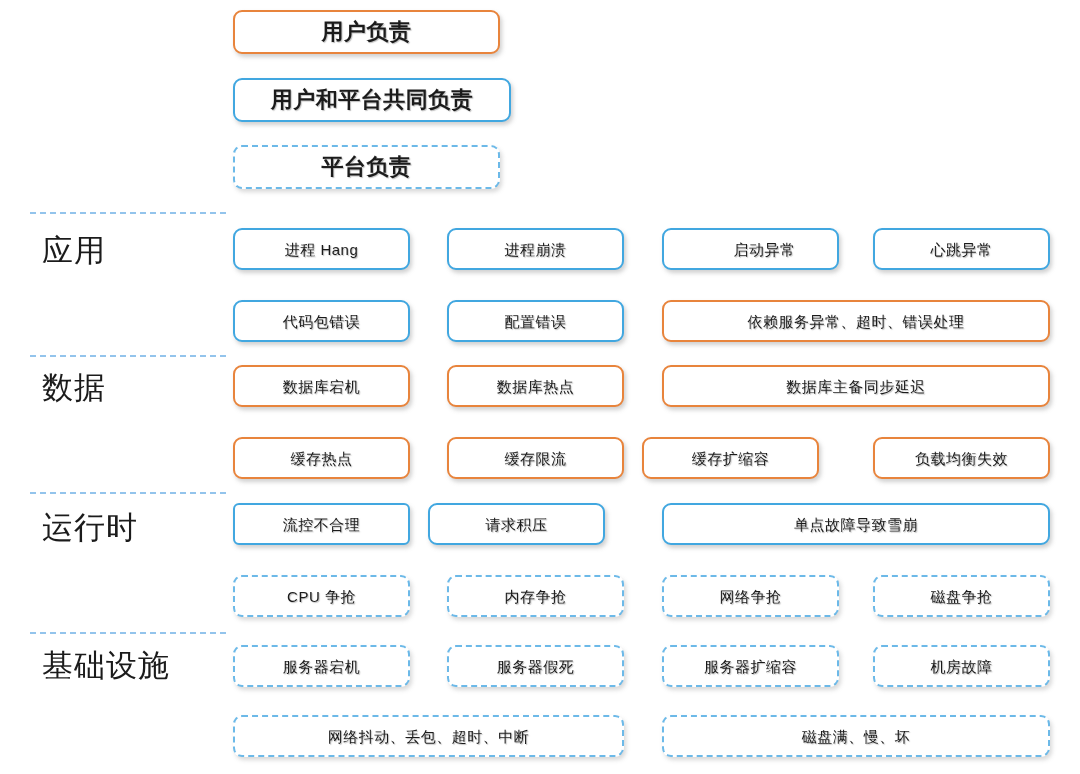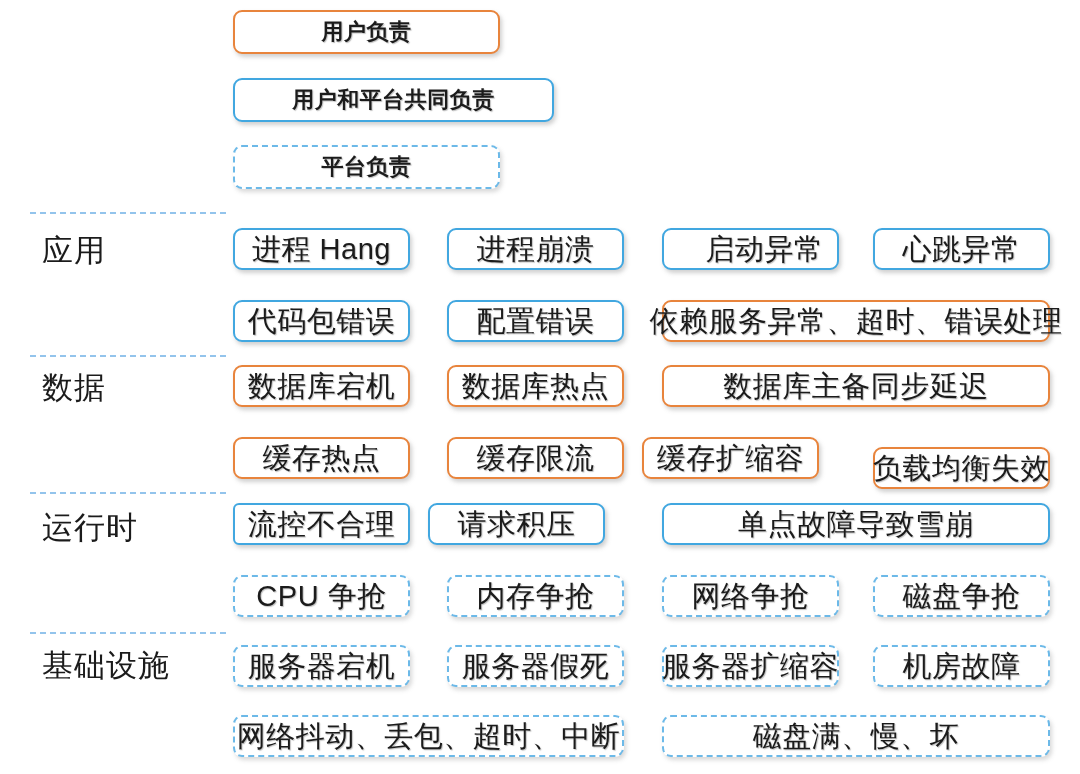--- a/index.html
+++ b/index.html
@@ -24,21 +24,21 @@
 
   
   .box {
     position: absolute;
     box-sizing: border-box;
     display: flex;
     align-items: center;
     justify-content: center;
     border-radius: 9px;
     background: #ffffff;
-    font-size: 29px;
+    font-size: 15px;
     line-height: 1;
     letter-spacing: 0.5px;
     color: #1b1b1b;
     text-shadow: 1px 1px 1px rgba(140,140,140,0.55);
     box-shadow: 2px 3px 4px rgba(120,120,120,0.35);
     white-space: nowrap;
   }
   .box.solid-blue   { border: 2px solid #41a7e0; }
   .box.solid-orange { border: 2px solid #e8843c; }
   .box.dashed-blue  { border: 2px dashed #6cb9e8; box-shadow: 2px 3px 4px rgba(120,120,120,0.28); }
@@ -70,21 +70,21 @@
     border-top: 2px dashed #93c4ec;
   }
 </style>
 </head>
 <body>
 
 <div id="stage">
 
   <div id="legend-layer">
       <div class="box legend-box solid-orange" style="left: 233px; top: 10px; width: 267px; height: 44px;">用户负责</div>
-      <div class="box legend-box solid-blue" style="left: 233px; top: 78px; width: 321px; height: 44px;">用户和平台共同负责</div>
+      <div class="box legend-box solid-blue" style="left: 233px; top: 78px; width: 278px; height: 44px;">用户和平台共同负责</div>
       <div class="box legend-box dashed-blue" style="left: 233px; top: 145px; width: 267px; height: 44px;">平台负责</div>
     </div>
 
   <div id="separator-layer">
       <div class="separator" style="top: 212px;"></div>
       <div class="separator" style="top: 355px;"></div>
       <div class="separator" style="top: 492px;"></div>
       <div class="separator" style="top: 632px;"></div>
     </div>
 
@@ -102,21 +102,21 @@
       <div class="box solid-blue" style="left: 873px; top: 228px; width: 177px; height: 42px;">心跳异常</div>
       <div class="box solid-blue" style="left: 233px; top: 300px; width: 177px; height: 42px;">代码包错误</div>
       <div class="box solid-blue" style="left: 447px; top: 300px; width: 177px; height: 42px;">配置错误</div>
       <div class="box solid-orange" style="left: 662px; top: 300px; width: 388px; height: 42px;">依赖服务异常、超时、错误处理</div>
       <div class="box solid-orange" style="left: 233px; top: 365px; width: 177px; height: 42px;">数据库宕机</div>
       <div class="box solid-orange" style="left: 447px; top: 365px; width: 177px; height: 42px;">数据库热点</div>
       <div class="box solid-orange" style="left: 662px; top: 365px; width: 388px; height: 42px;">数据库主备同步延迟</div>
       <div class="box solid-orange" style="left: 233px; top: 437px; width: 177px; height: 42px;">缓存热点</div>
       <div class="box solid-orange" style="left: 447px; top: 437px; width: 177px; height: 42px;">缓存限流</div>
       <div class="box solid-orange" style="left: 642px; top: 437px; width: 177px; height: 42px;">缓存扩缩容</div>
-      <div class="box solid-orange" style="left: 873px; top: 437px; width: 177px; height: 42px; margin-top: 10px;">负载均衡失效</div>
+      <div class="box solid-orange" style="left: 873px; top: 437px; width: 177px; height: 42px;">负载均衡失效</div>
       <div class="box solid-blue" style="left: 233px; top: 503px; width: 177px; height: 42px; border-radius: 6px;">流控不合理</div>
       <div class="box solid-blue" style="left: 428px; top: 503px; width: 177px; height: 42px;">请求积压</div>
       <div class="box solid-blue" style="left: 662px; top: 503px; width: 388px; height: 42px;">单点故障导致雪崩</div>
       <div class="box dashed-blue" style="left: 233px; top: 575px; width: 177px; height: 42px;">CPU 争抢</div>
       <div class="box dashed-blue" style="left: 447px; top: 575px; width: 177px; height: 42px;">内存争抢</div>
       <div class="box dashed-blue" style="left: 662px; top: 575px; width: 177px; height: 42px;">网络争抢</div>
       <div class="box dashed-blue" style="left: 873px; top: 575px; width: 177px; height: 42px;">磁盘争抢</div>
       <div class="box dashed-blue" style="left: 233px; top: 645px; width: 177px; height: 42px;">服务器宕机</div>
       <div class="box dashed-blue" style="left: 447px; top: 645px; width: 177px; height: 42px;">服务器假死</div>
       <div class="box dashed-blue" style="left: 662px; top: 645px; width: 177px; height: 42px;">服务器扩缩容</div>

